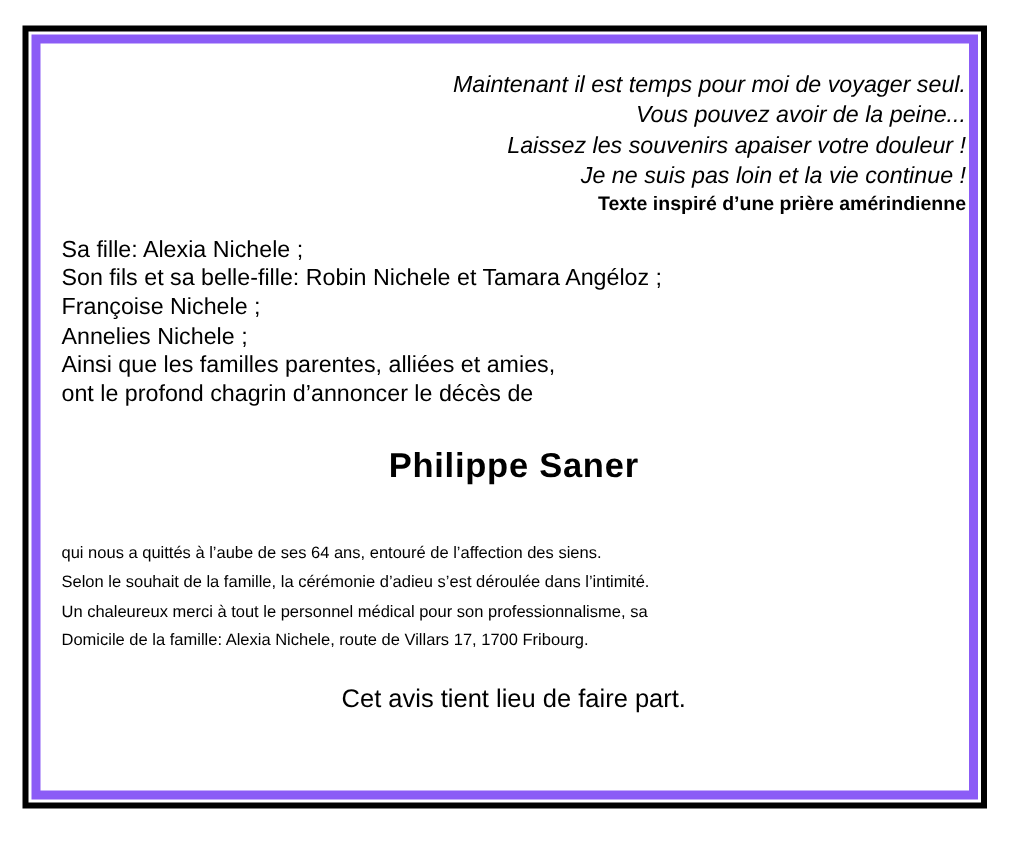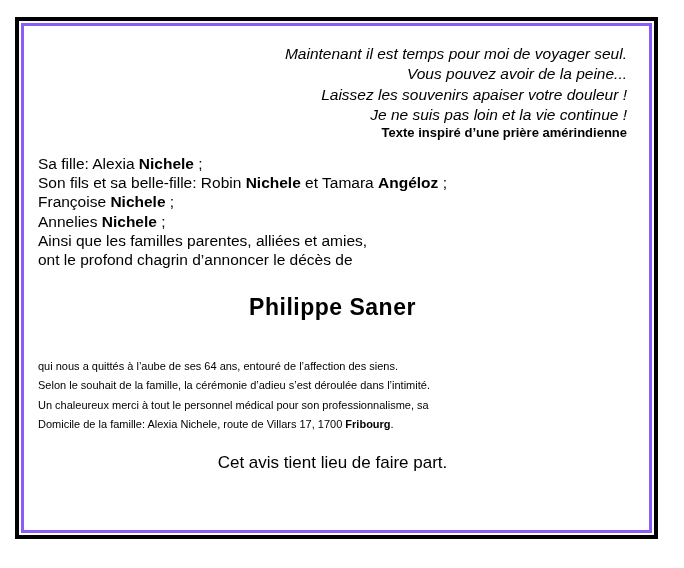--- a/index.html
+++ b/index.html
@@ -22,22 +22,22 @@
     width: 643px;
     height: 522px;
     box-sizing: border-box;
     border: 4px solid #000000;
     padding: 2px;
   }
   .frame-inner {
     width: 100%;
     height: 100%;
     box-sizing: border-box;
-    border: 3px solid #8b5cf6;
-    padding: 18px 22px 0 14px;
+    border: 6px solid #8b5cf6;
+    padding: 18px 2px 0 14px;
     overflow: hidden;
   }
   .line { white-space: nowrap; }
   .quote {
     text-align: right;
     font-style: italic;
     font-size: 15.5px;
     line-height: 20.3px;
   }
   .quote-attribution {
@@ -64,21 +64,21 @@
     margin-top: 36px;
     font-size: 11px;
     line-height: 19.2px;
   }
   .closing {
     margin-top: 19px;
     text-align: center;
     font-size: 17px;
     line-height: 19.2px;
   }
-  b { font-weight: bold; }
+  b { font-weight: normal; }
 </style>
 </head>
 <body>
 
 <div class="frame">
   <div class="frame-inner">
 
     <div class="quote">
       <div class="line">Maintenant il est temps pour moi de voyager seul.</div>
       <div class="line">Vous pouvez avoir de la peine...</div>

